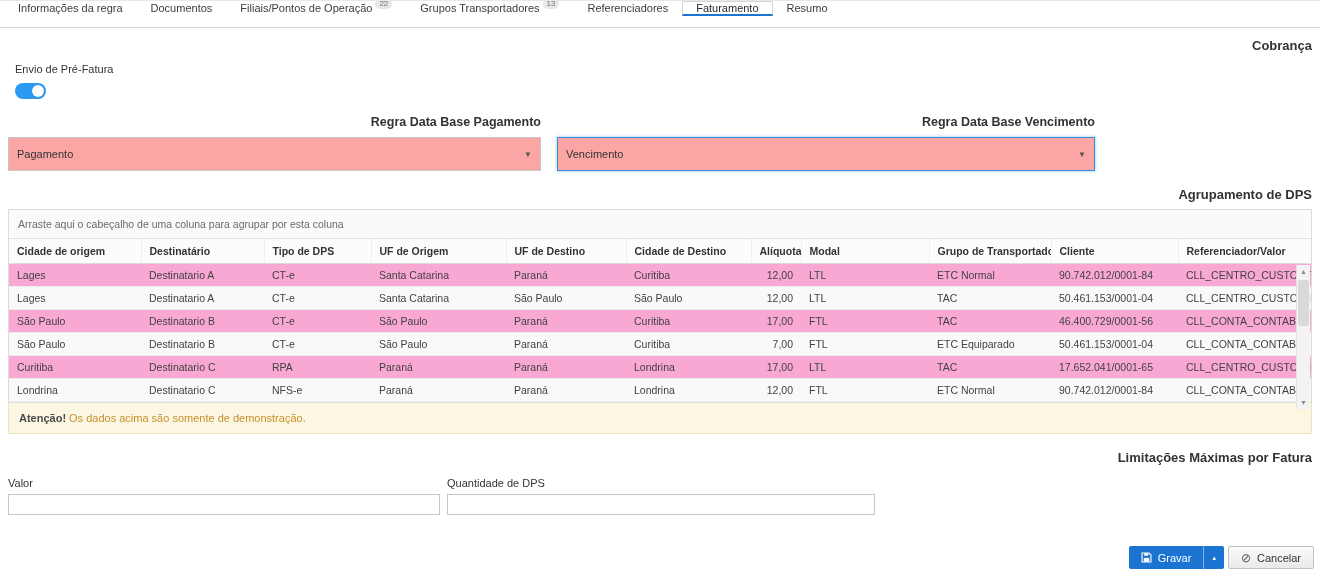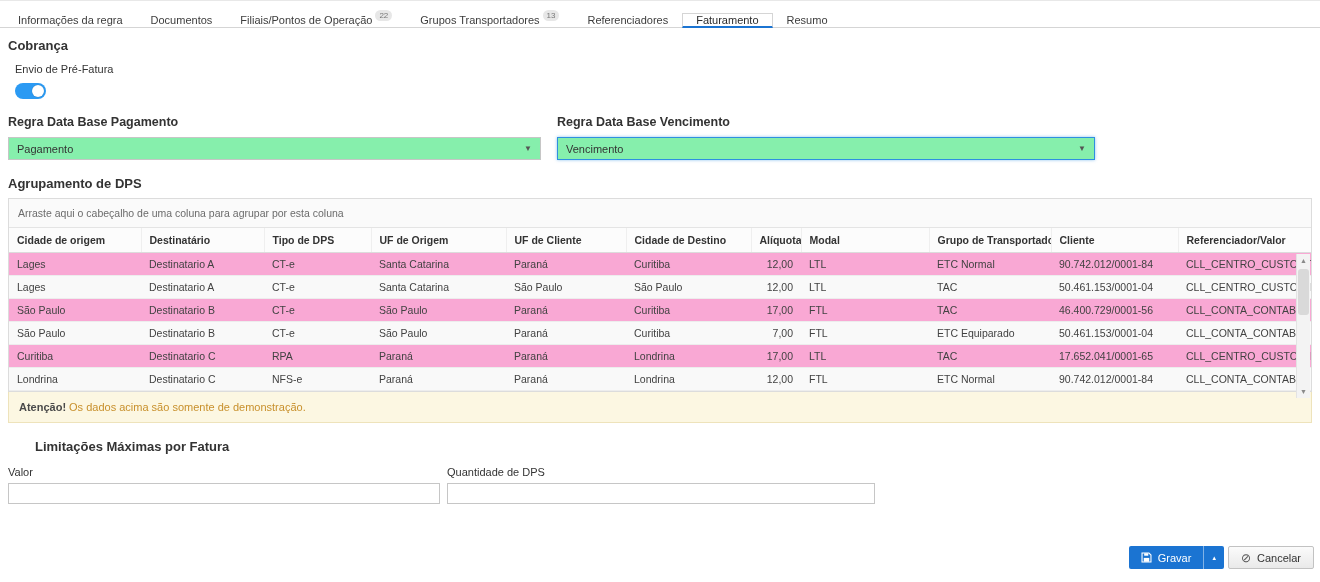--- a/index.html
+++ b/index.html
@@ -5,21 +5,21 @@
   * { box-sizing: border-box; margin: 0; padding: 0; }
   html, body {
     width: 1320px; height: 582px; overflow: hidden;
     background: #fff; color: #333;
     font-family: "Liberation Sans", sans-serif; font-size: 11px;
     position: relative;
   }
 
   
   .tabbar {
-    display: flex; align-items: flex-end;
+    display: flex; align-items: flex-start;
     height: 28px; padding-left: 4px;
     border-top: 1px solid #e8e8e8;
     border-bottom: 1px solid #d5d5d5;
     background: #fff;
   }
   .tab {
     display: flex; align-items: center;
     padding: 0 13px; font-size: 11px; color: #3c3c3c;
     cursor: pointer; position: relative;
     border: 1px solid transparent;
@@ -30,21 +30,21 @@
     margin-bottom: -1px; background: #fff; color: #2b2b2b;
   }
   .badge {
     font-size: 8px; color: #777; background: #e7e7e7;
     border-radius: 7px; padding: 1px 4px; margin-left: 3px;
     position: relative; top: -5px;
   }
 
   
   .content { padding: 10px 8px 0; }
-  .section-title { font-size: 13px; font-weight: bold; color: #333; }
+  .section-title { font-size: 13px; font-weight: bold; color: #333; text-align: right; }
   .section-title.sm { font-size: 12.5px; }
 
   .toggle-row { display: flex; margin: 10px 0 16px; }
   .toggle-group { margin-left: 7px; width: 146px; }
   .toggle-group.wide { width: auto; }
   .toggle-label { font-size: 11px; color: #333; }
   .switch {
     width: 31px; height: 16px; border-radius: 9px; margin-top: 8px;
     position: relative; background: #d8d8d8; cursor: pointer;
   }
@@ -53,22 +53,22 @@
     position: absolute; top: 2px; left: 2px; width: 12px; height: 12px;
     border-radius: 50%; background: #fff; box-shadow: 0 0 1px rgba(0,0,0,.35);
   }
   .switch.on .knob { left: auto; right: 2px; }
   .switch.off .knob { background: #f1f1f1; border: 1px solid #c7c7c7; }
 
   .regra-row { display: flex; gap: 16px; margin-top: 14px; }
   .regra-col { width: 533px; }
   .regra-col.right { width: 538px; }
   .selectbox {
-    margin-top: 8px; height: 23px; width: 100%;
-    border: 1px solid #c6c6c6; background: #86efac;
+    margin-top: 8px; height: 34px; width: 100%;
+    border: 1px solid #c6c6c6; background: #fca5a5;
     display: flex; align-items: center; justify-content: space-between;
     padding: 0 8px; cursor: pointer;
   }
   .selectbox.focused {
     border-color: #2f8fe0; box-shadow: 0 0 3px rgba(47,143,224,.55);
   }
   .sel-val { font-size: 11px; color: #333; }
   .sel-arrow { font-size: 8px; color: #555; }
 
   
@@ -213,21 +213,21 @@
     <div class="group-panel">
       <span>Arraste aqui o cabeçalho de uma coluna para agrupar por esta coluna</span>
     </div>
     <table class="dps-table">
       <thead>
         <tr>
             <th style="width: 132px;">Cidade de origem</th>
             <th style="width: 123px;">Destinatário</th>
             <th style="width: 107px;">Tipo de DPS</th>
             <th style="width: 135px;">UF de Origem</th>
-            <th style="width: 120px;">UF de Cliente</th>
+            <th style="width: 120px;">UF de Destino</th>
             <th style="width: 125px;">Cidade de Destino</th>
             <th class="num" style="width: 50px;">Alíquota</th>
             <th style="width: 128px;">Modal</th>
             <th style="width: 122px;">Grupo de Transportador</th>
             <th style="width: 127px;">Cliente</th>
             <th>Referenciador/Valor</th>
           </tr>
       </thead>
       <tbody>
           <tr>

